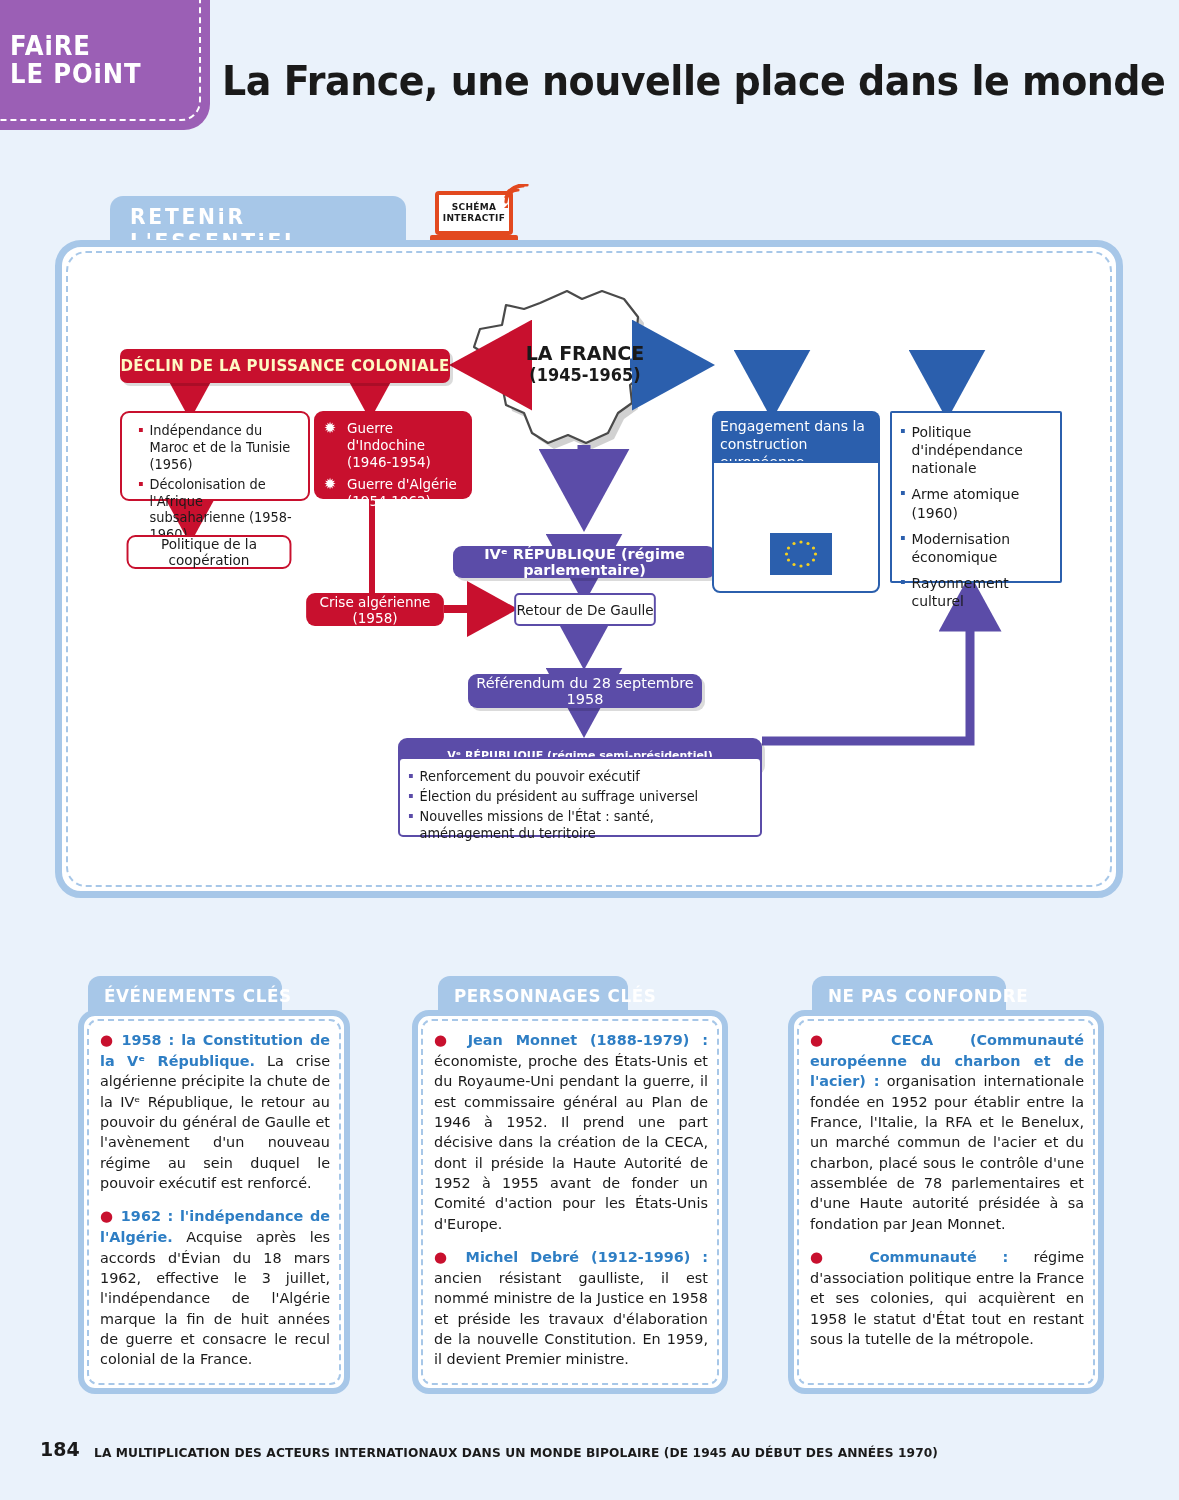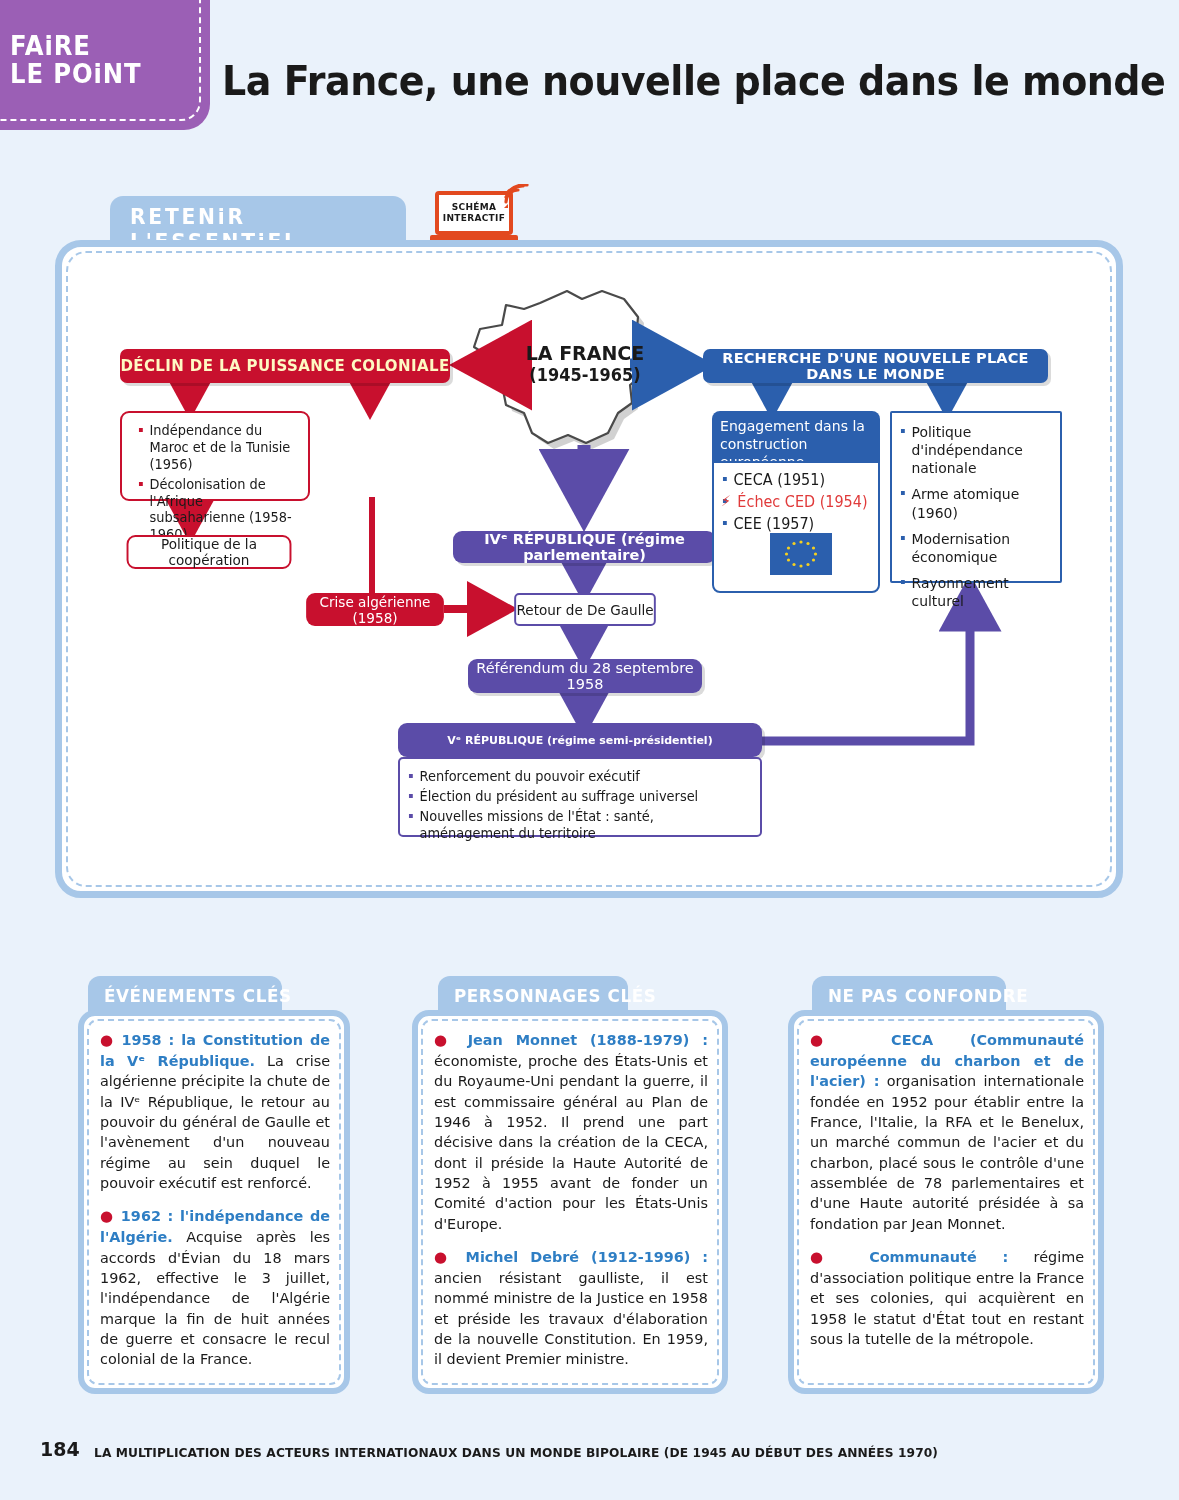--- a/index.html
+++ b/index.html
@@ -79,20 +79,21 @@
     background:#2b5fad;color:#fff;border-radius:7px;
     font-family:"DejaVu Sans", sans-serif;font-weight:bold;
     display:flex;align-items:center;justify-content:center;text-align:center;
     box-shadow:3px 3px 0 rgba(0,0,0,.14);
   }
   .hdr-purple{
     background:#5b4ca8;color:#fff;border-radius:9px;
     font-family:"DejaVu Sans", sans-serif;font-weight:bold;
     display:flex;align-items:center;justify-content:center;text-align:center;
     box-shadow:3px 3px 0 rgba(0,0,0,.14);
+    margin-top:15px;
   }
   .body-white-red{background:#fff;border:2.5px solid #c8102e;border-radius:9px;}
   .body-white-blue{background:#fff;border:2.5px solid #2b5fad;border-radius:2px;}
   .body-white-purple{background:#fff;border:2.5px solid #5b4ca8;border-radius:5px;}
   .solid-red{background:#c8102e;border-radius:9px;}
   .solid-blue-top{background:#2b5fad;border-radius:8px 8px 0 0;}
   ul.li{margin:0;padding:0;list-style:none;}
   ul.li li{
     position:relative;padding-left:12px;
     font-family:"DejaVu Sans", sans-serif;font-size:13.5px;line-height:1.25;
@@ -245,55 +246,52 @@
 
     <div class="box hdr-red" style="left:58px;top:102px;width:330px;height:34px;font-size:15px;letter-spacing:.4px;">DÉCLIN DE LA PUISSANCE COLONIALE</div>
 
     <div class="box body-white-red" style="left:58px;top:164px;width:190px;height:90px;padding:9px 8px 0 16px;">
       <ul class="li">
         <li>Indépendance du Maroc et de la Tunisie (1956)</li>
         <li>Décolonisation de l'Afrique subsaharienne (1958-1960)</li>
       </ul>
     </div>
 
+    <div class="box solid-red" style="left:252px;top:164px;width:158px;height:88px;padding:9px 8px 0 10px;">
+      <ul class="star">
+        <li>Guerre d'Indochine (1946-1954)</li>
+        <li>Guerre d'Algérie (1954-1962)</li>
+      </ul>
+    </div>
 
     <div class="box body-white-red plain-txt" style="left:62px;top:288px;width:170px;height:34px;">Politique de la coopération</div>
 
     <div class="box solid-red plain-txt" style="left:242px;top:346px;width:142px;height:33px;color:#fff;font-size:14px;">Crise algérienne (1958)</div>
 
     <div class="box hdr-purple" style="left:391px;top:284px;width:263px;height:32px;font-size:14.5px;">IVᵉ RÉPUBLIQUE (régime parlementaire)</div>
 
     <div class="box body-white-purple plain-txt" style="left:450px;top:346px;width:146px;height:33px;">Retour de De Gaulle</div>
 
     <div class="box hdr-purple" style="left:406px;top:412px;width:234px;height:34px;font-weight:normal;font-size:14.5px;">Référendum du 28 septembre 1958</div>
 
     <div class="box hdr-purple" style="left:336px;top:476px;width:364px;height:34px;font-size:11px;">Vᵉ RÉPUBLIQUE (régime semi-présidentiel)</div>
     <div class="box body-white-purple" style="left:336px;top:510px;width:364px;height:80px;padding:9px 8px 0 8px;">
       <ul class="li purpledot">
         <li>Renforcement du pouvoir exécutif</li>
         <li>Élection du président au suffrage universel</li>
         <li>Nouvelles missions de l'État : santé, aménagement du territoire</li>
       </ul>
     </div>
 
-    <div class="box hdr-blue" style="left:641px;top:102px;width:345px;height:34px;font-size:14.5px;letter-spacing:.2px;">RECHERCHE D'UNE NOUVELLE PLACE DANS LE MONDE</div>
 
     <div class="box solid-blue-top" style="left:650px;top:164px;width:168px;height:50px;padding:6px 0 0 8px;">
       <div style="font-family:'DejaVu Sans',sans-serif;font-size:14.5px;color:#fff;line-height:1.25;transform:scaleX(.97);transform-origin:left top;">Engagement dans la</div>
       <div style="font-family:'DejaVu Sans',sans-serif;font-size:14.5px;color:#fff;line-height:1.25;transform:scaleX(.97);transform-origin:left top;">construction européenne</div>
     </div>
     <div class="box body-white-blue" style="left:650px;top:214px;width:168px;height:132px;padding:8px 0 0 8px;border-radius:0 0 8px 8px;">
-      <ul class="li bluedot" style="font-size:15px;">
-        <li style="font-size:15px;">CECA (1951)</li>
-        <li style="font-size:15px;color:#e03a3a;padding-left:16px;">
-          <span style="position:absolute;left:-1px;top:-1px;color:#e03a3a;font-size:15px;">⚡</span>
-          <span>Échec CED (1954)</span>
-        </li>
-        <li style="font-size:15px;">CEE (1957)</li>
-      </ul>
       <div id="eu-flag" style="left:56px;top:70px;">
         <svg width="62" height="42" viewBox="0 0 62 42">
           <rect width="62" height="42" fill="#2b5fad"></rect>
           <g fill="#f5d020">
             <circle cx="31" cy="9" r="1.6"></circle>
               <circle cx="38" cy="10.5" r="1.6"></circle>
             <circle cx="43.5" cy="15" r="1.6"></circle>
               <circle cx="45.5" cy="21" r="1.6"></circle>
             <circle cx="43.5" cy="27" r="1.6"></circle>
               <circle cx="38" cy="31.5" r="1.6"></circle>

